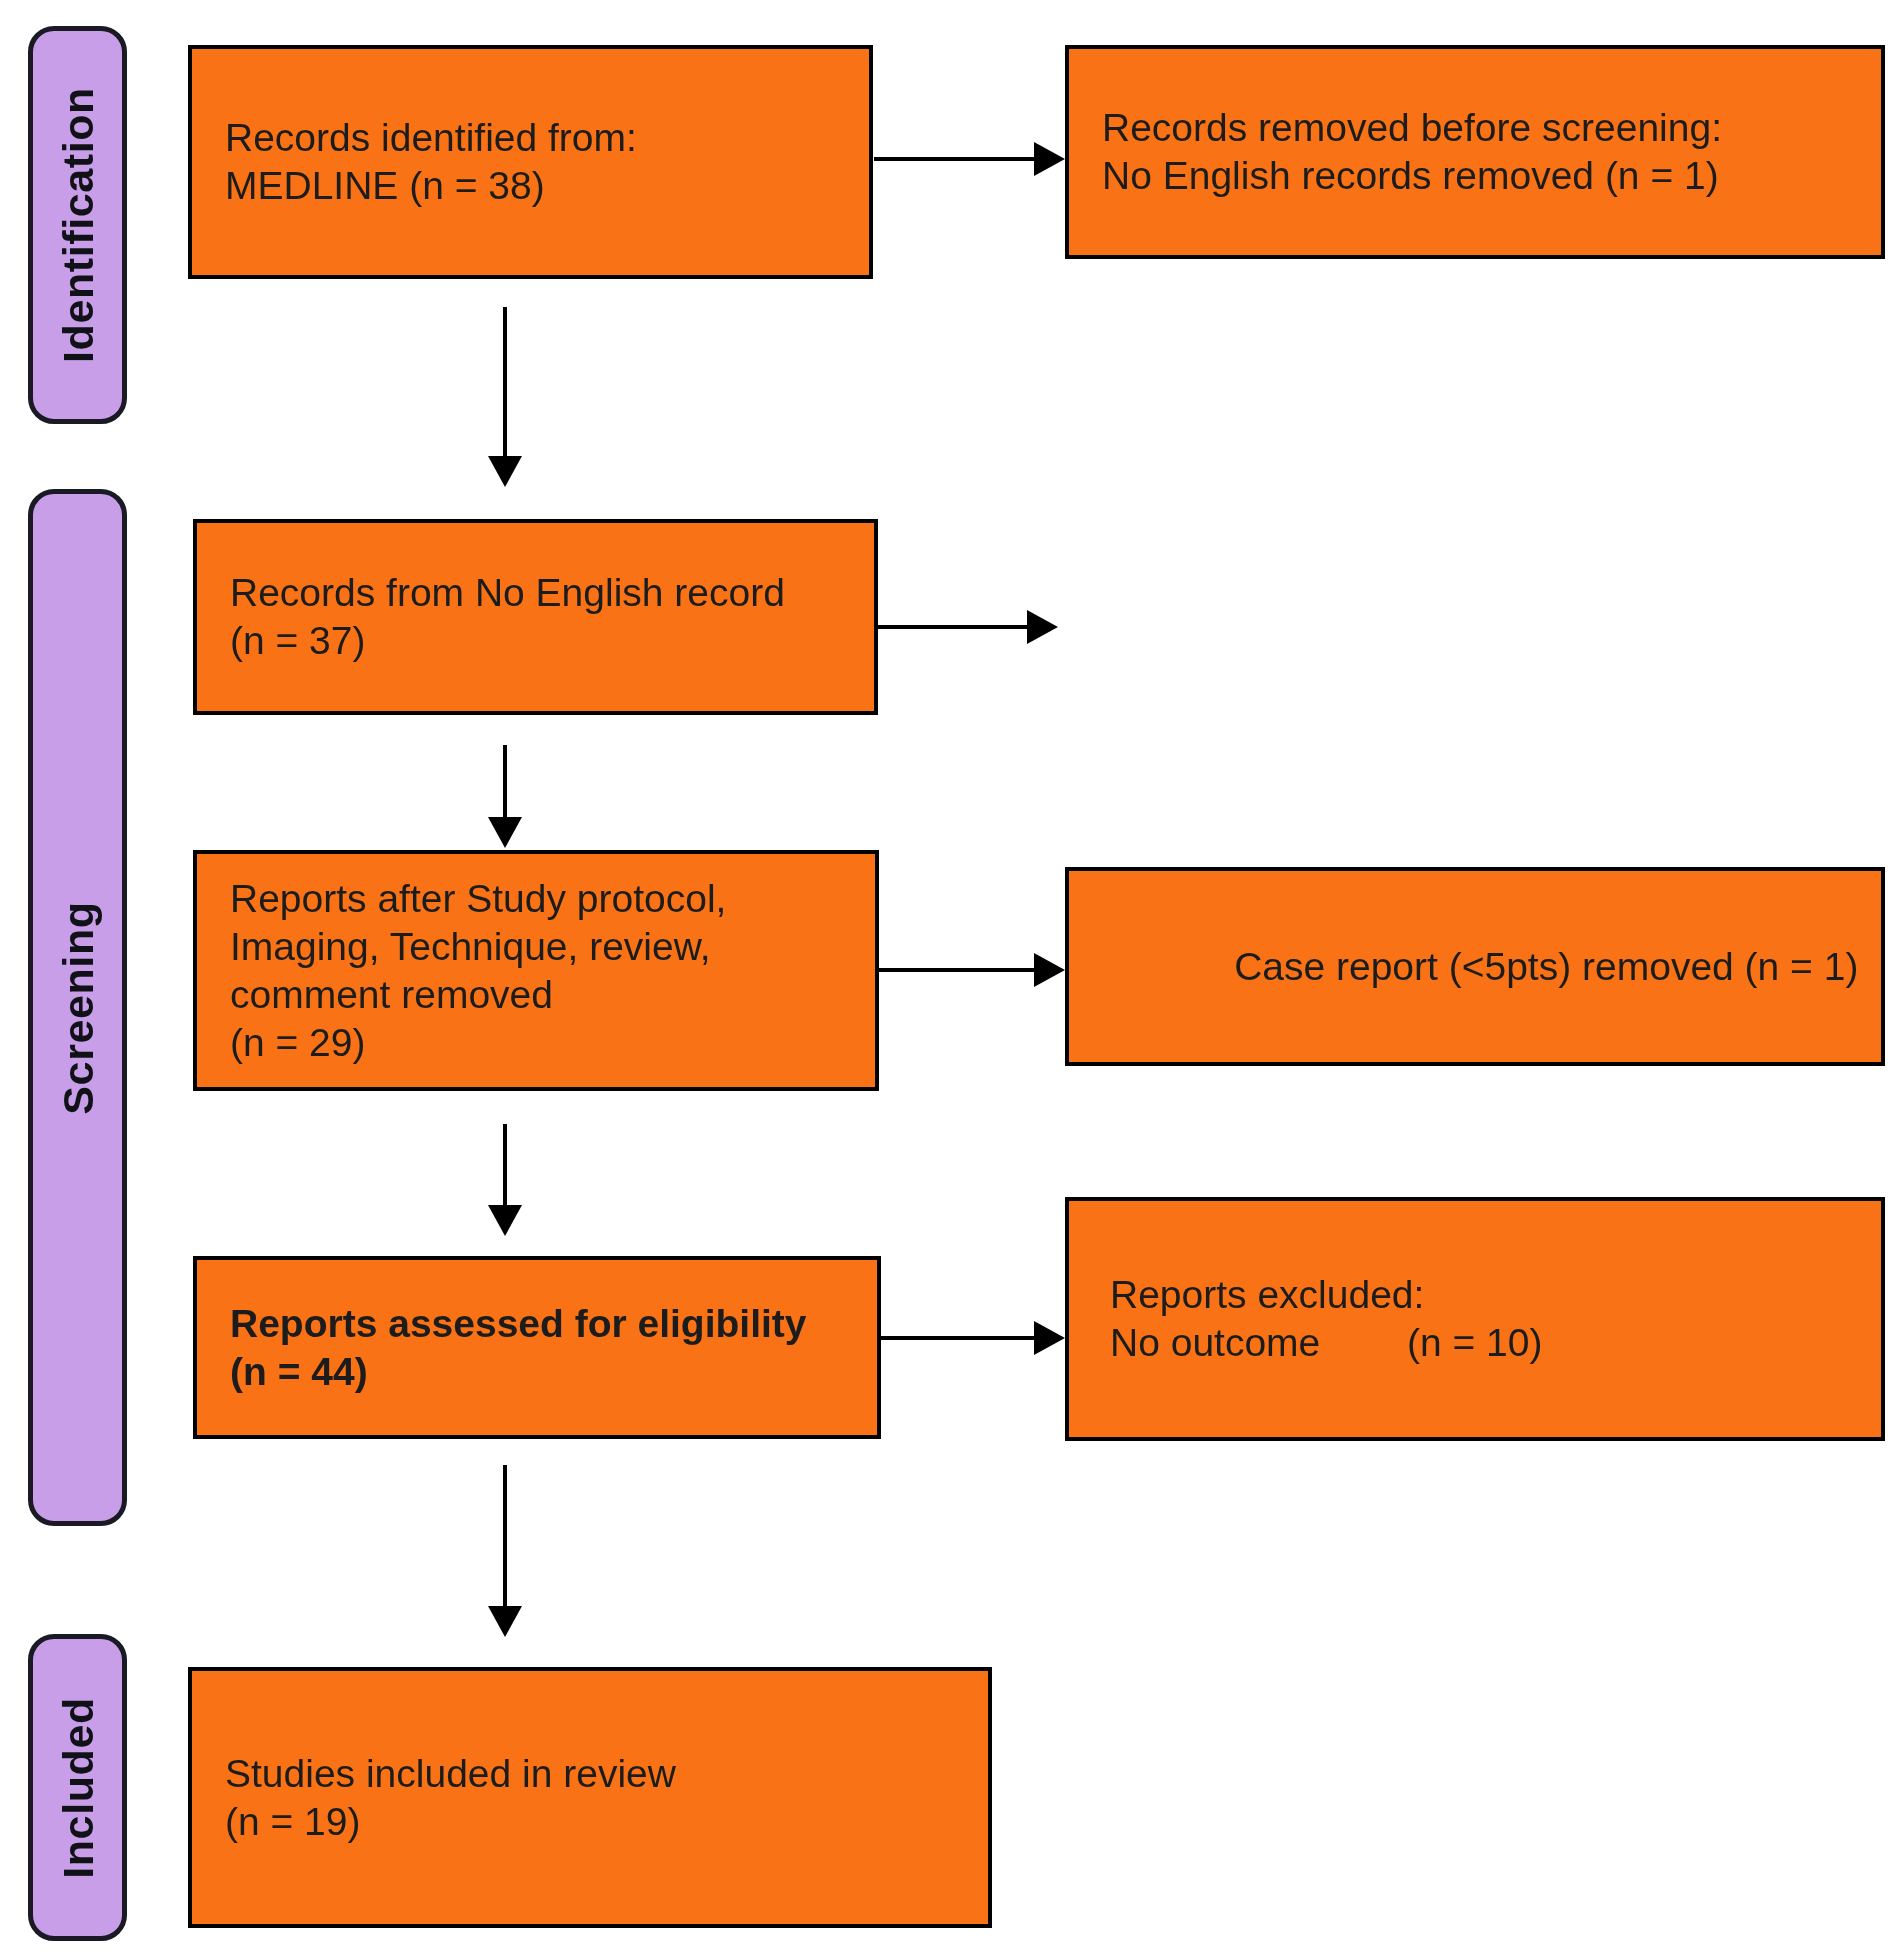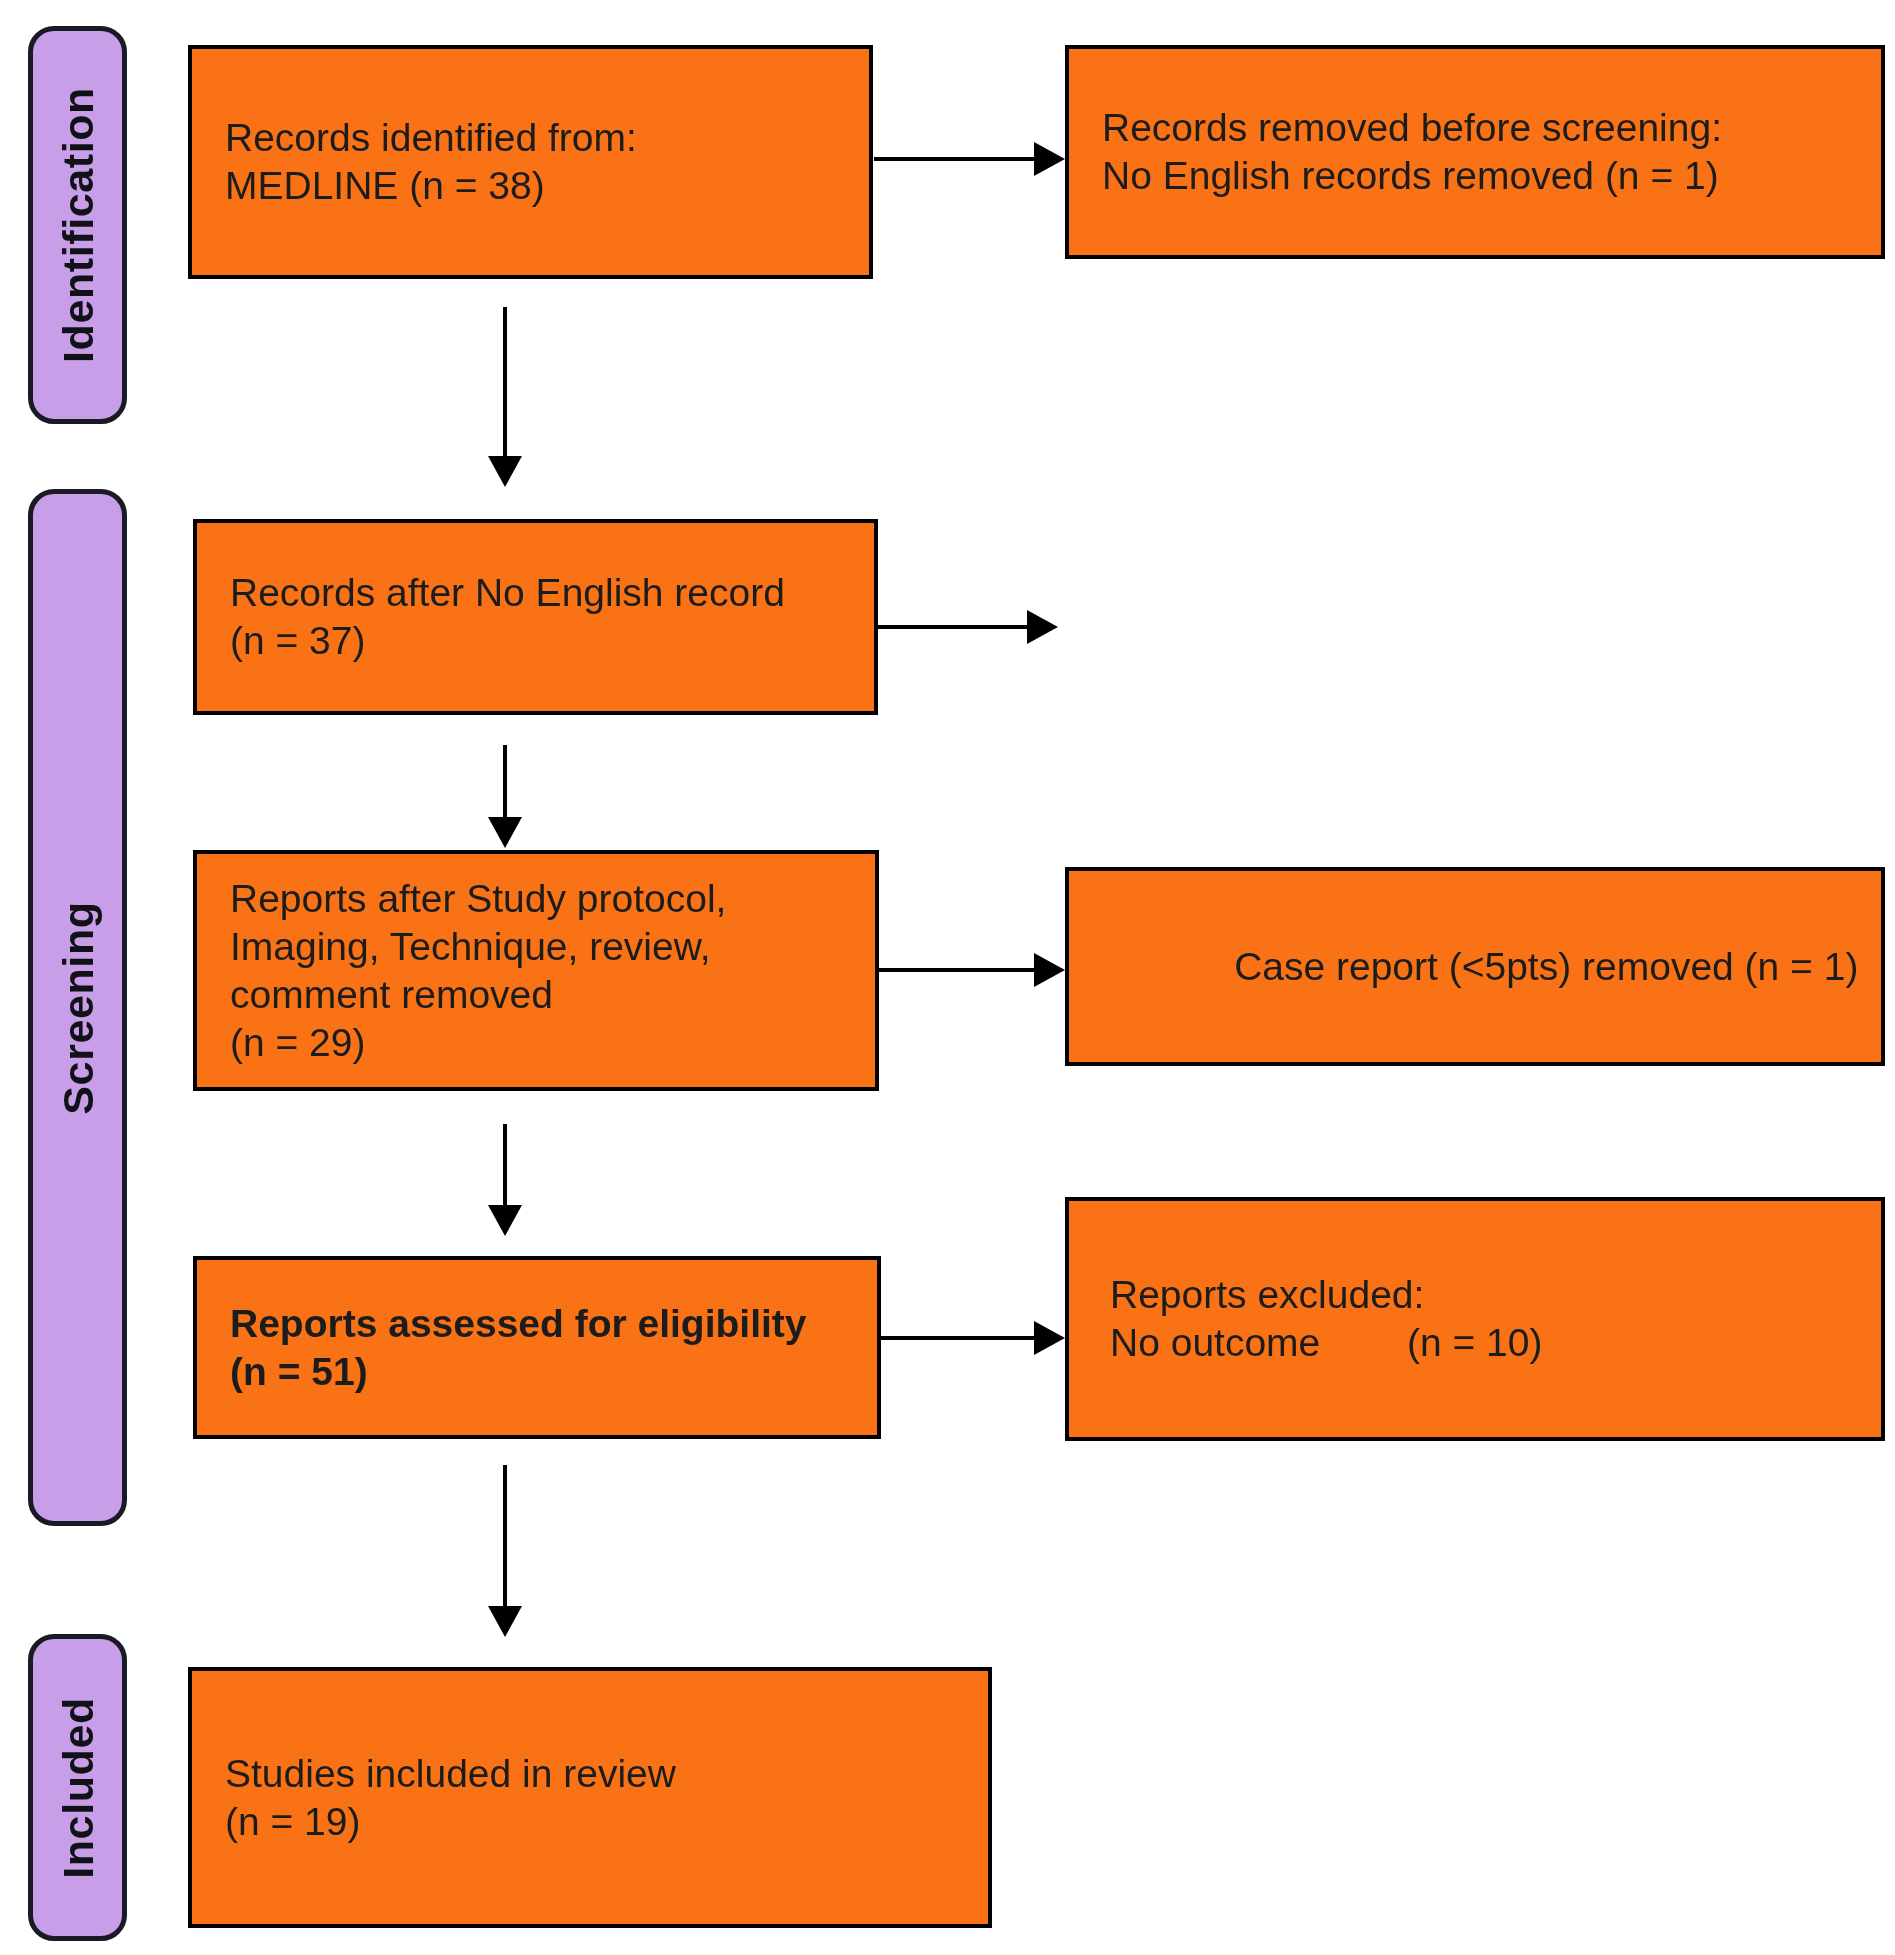--- a/index.html
+++ b/index.html
@@ -133,37 +133,37 @@
   <div class="box" id="box-records-identified">
     <div class="line">Records identified from:</div>
     <div class="line">MEDLINE (n = 38)</div>
   </div>
   <div class="box" id="box-removed-before">
     <div class="line">Records removed before screening:</div>
     <div class="line">No English records removed (n = 1)</div>
   </div>
 
   <div class="box" id="box-after-english">
-    <div class="line">Records after No English record</div>
+    <div class="line">Records from No English record</div>
     <div class="line">(n = 37)</div>
   </div>
 
   <div class="box" id="box-after-removed">
     <div class="line">Reports after Study protocol,</div>
     <div class="line">Imaging, Technique, review,</div>
     <div class="line">comment removed</div>
     <div class="line">(n = 29)</div>
   </div>
   <div class="box" id="box-case-report">
     <div class="line">Case report (&lt;5pts) removed (n = 1)</div>
   </div>
 
   <div class="box" id="box-assessed">
     <div class="line">Reports assessed for eligibility</div>
-    <div class="line">(n = 51)</div>
+    <div class="line">(n = 44)</div>
   </div>
   <div class="box" id="box-reports-excluded">
     <div class="line">Reports excluded:</div>
     <div class="line">No outcome&nbsp;&nbsp;&nbsp;&nbsp;&nbsp;&nbsp;&nbsp;&nbsp;(n = 10)</div>
   </div>
 
   <div class="box" id="box-included-review">
     <div class="line">Studies included in review</div>
     <div class="line">(n = 19)</div>
   </div>

